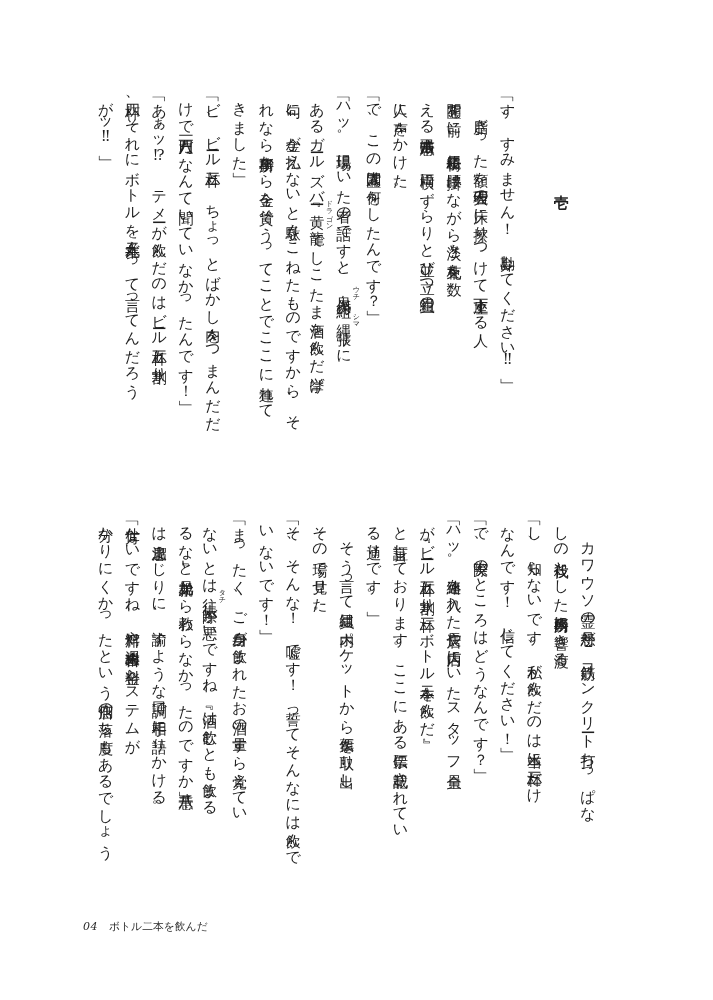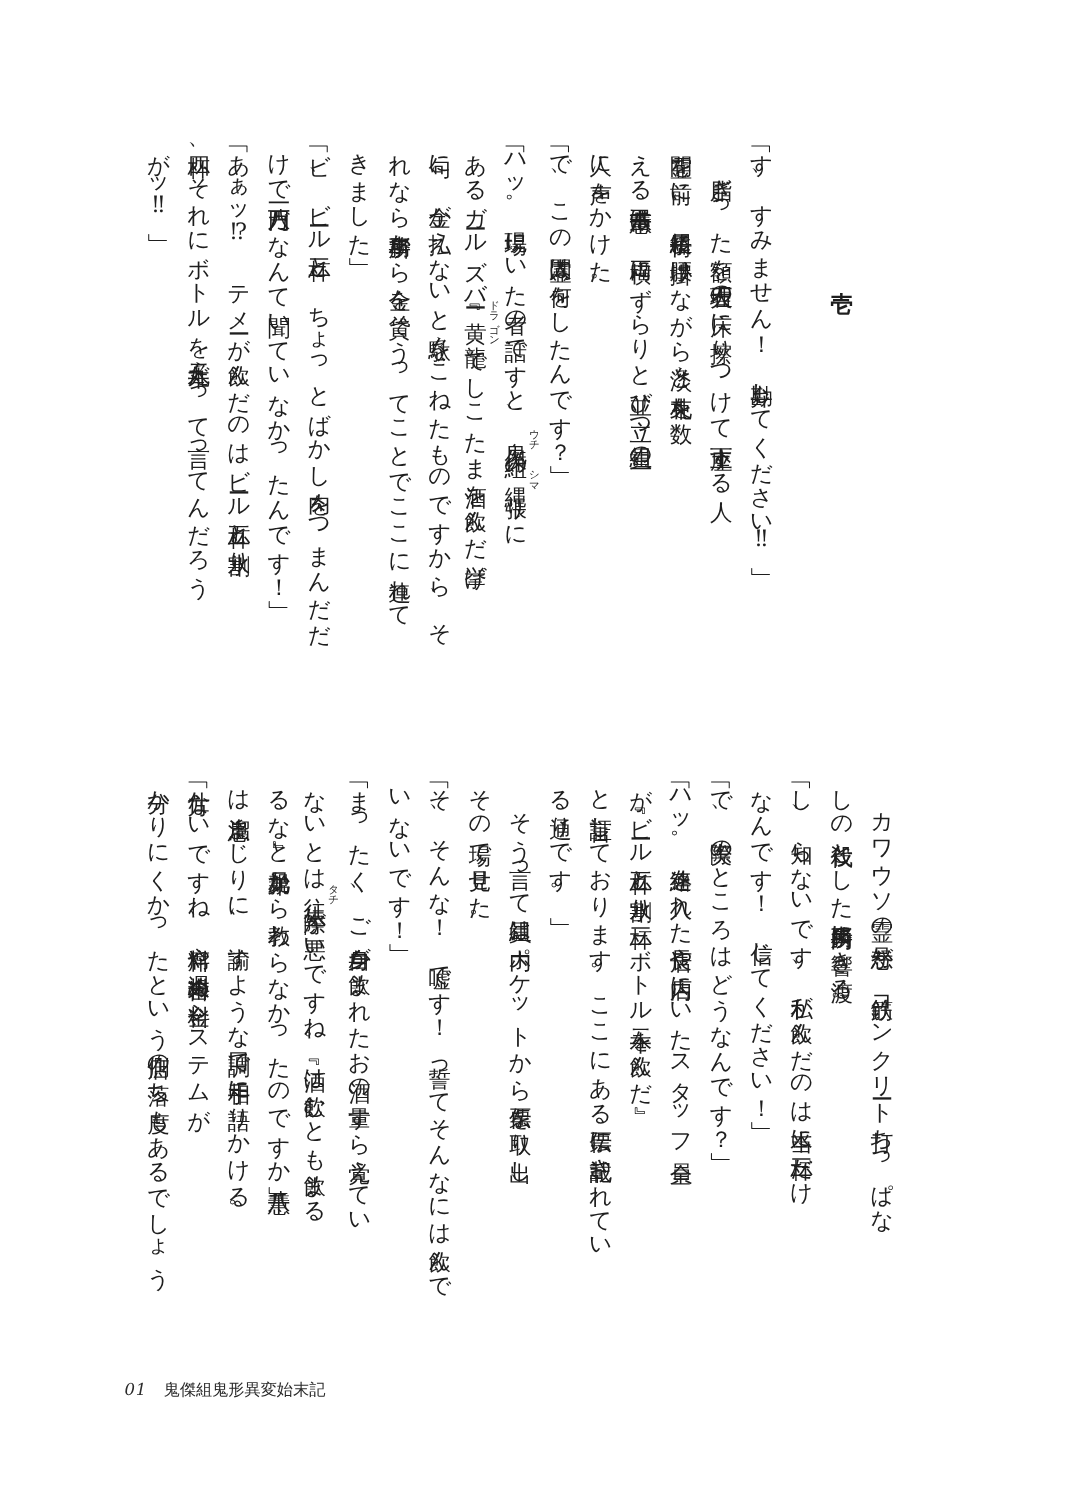--- a/index.html
+++ b/index.html
@@ -117,17 +117,17 @@
       <div class="col">いないです！」</div>
       <div class="col">「まったく、ご自身が飲まれたお酒の量すら覚えてい</div>
       <div class="col">ないとは<ruby>往生際<rt>タチ</rt></ruby>が悪いですね。『酒は飲むとも飲まる</div>
       <div class="col">るな』と親兄弟から教わらなかったのですか」八千慧</div>
       <div class="col">は溜息まじりに、諭すような口調で相手に語りかける。</div>
       <div class="col">「仕方ないですね、席料や週末料含め料金システムが</div>
       <div class="col">分かりにくかったという店側の落ち度もあるでしょう</div>
     </div>
 
   <div class="footer">
-    <span class="page-number">01</span>
-    <span class="running-title">鬼傑組鬼形異変始末記</span>
+    <span class="page-number">04</span>
+    <span class="running-title">ボトル二本を飲んだ</span>
   </div>
 
 </div>
 
 </body></html>

